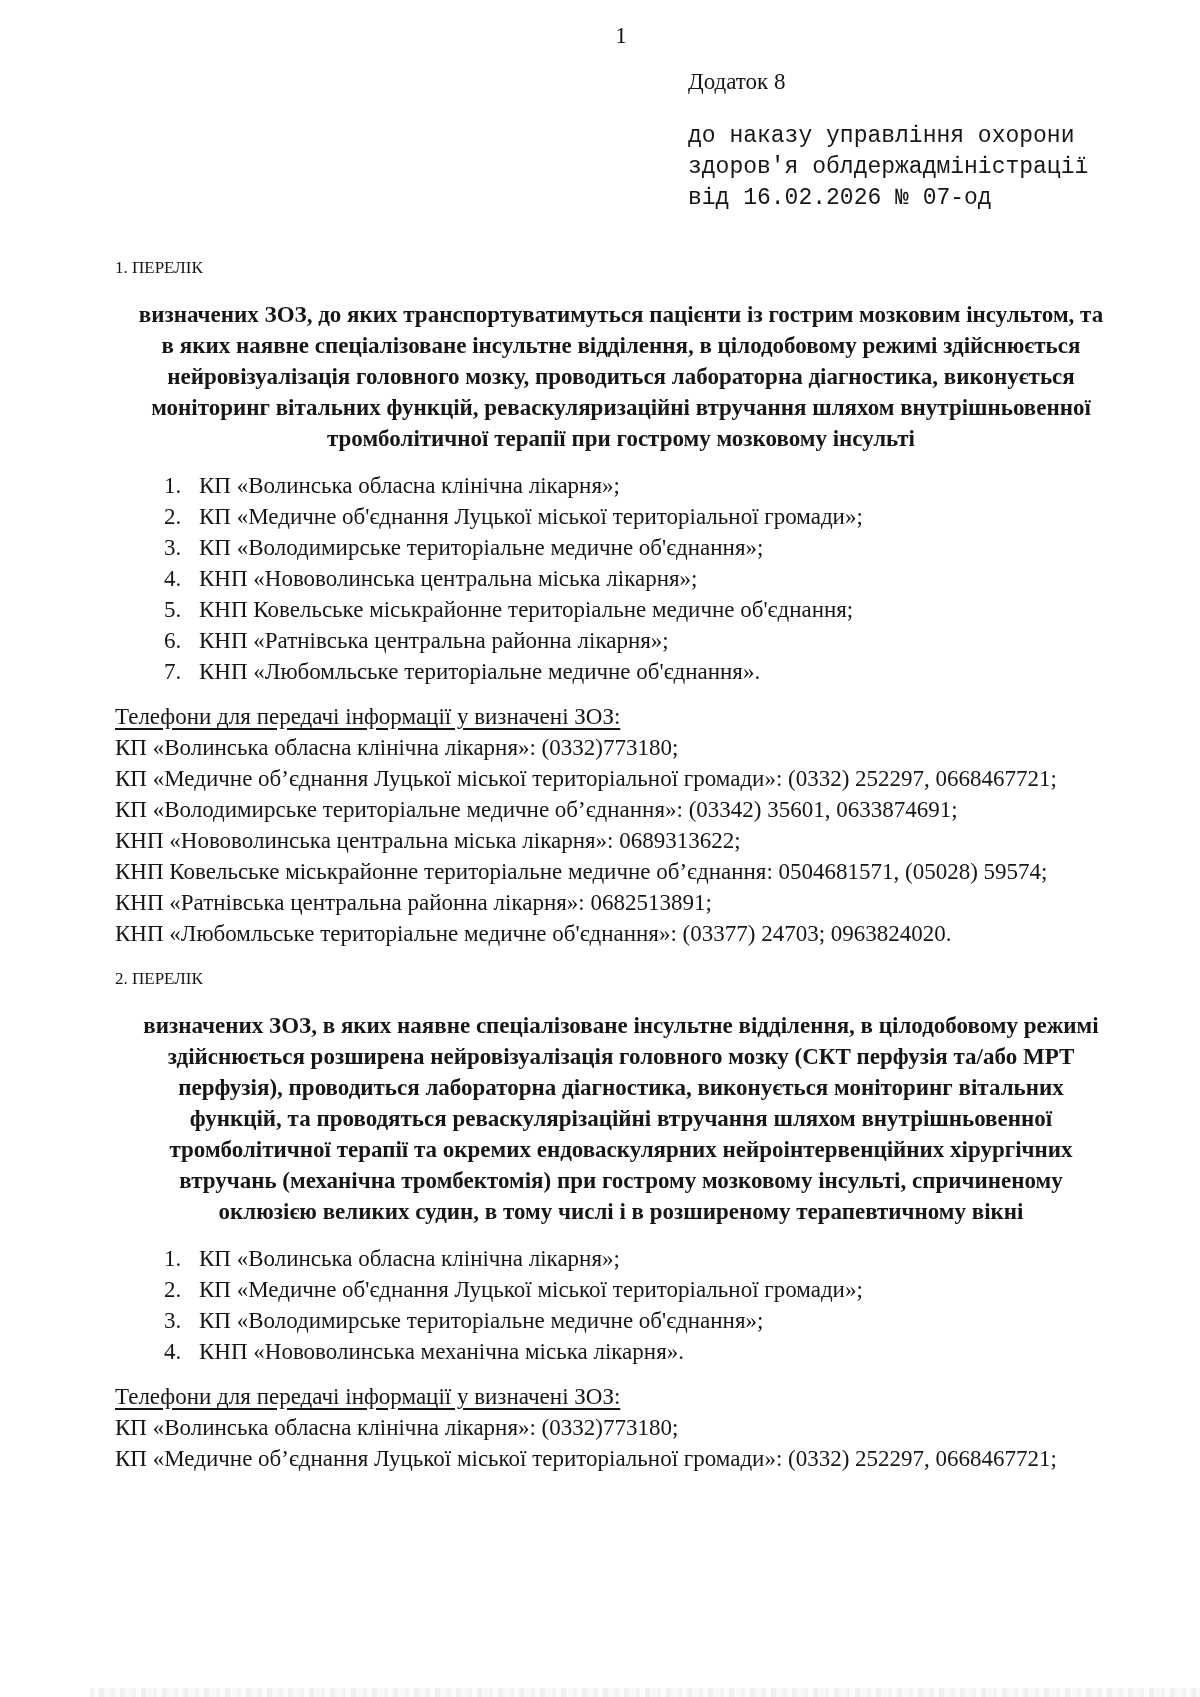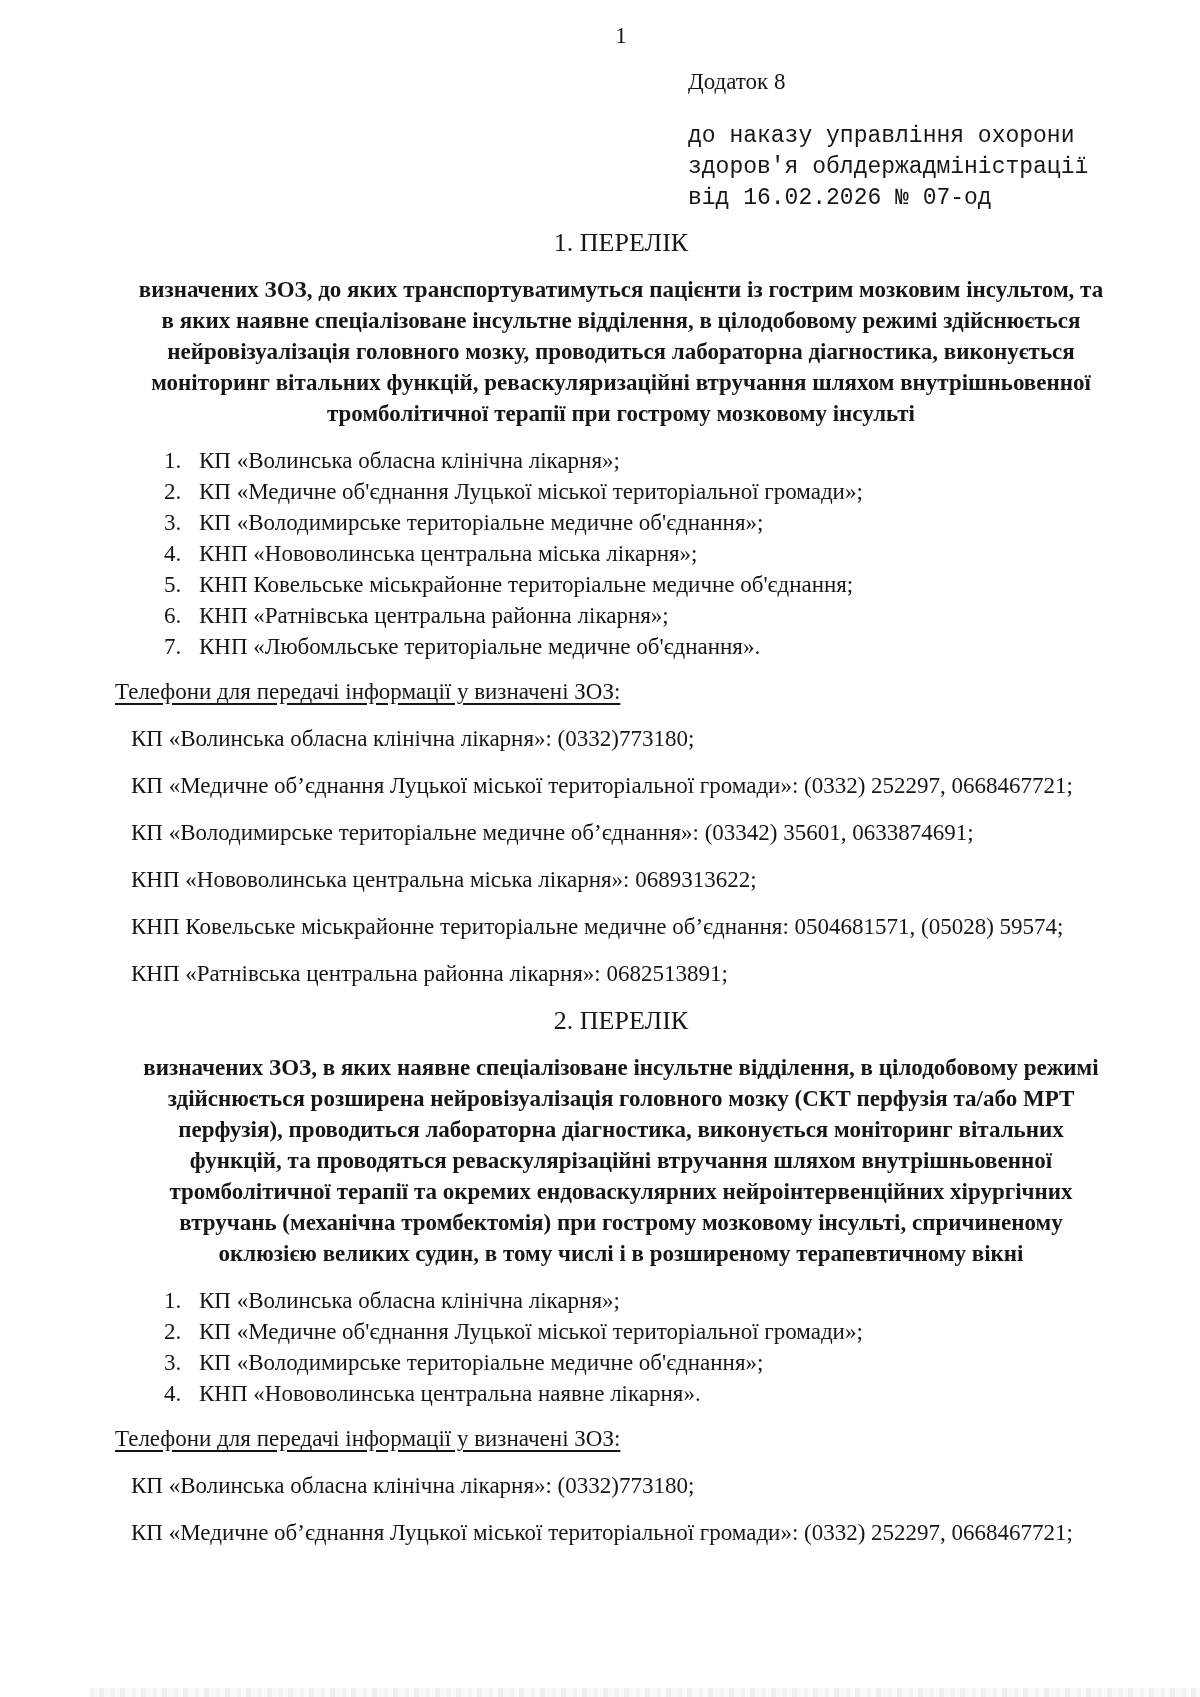--- a/index.html
+++ b/index.html
@@ -23,24 +23,24 @@
     text-align: center;
     margin: 0;
   }
   .appendix {
     margin-top: 15px;
     margin-left: 573px; 
   }
   .appendix-title { margin: 0 0 24px 0; }
   .appendix-line { margin: 0; font-family: Liberation Mono, monospace; }
   .section-heading {
-    text-align: center;
-    margin: 13px 0 0 0;
+    text-align: left;
+    margin: 38px 0 0 0;
     font-weight: normal;
-    font-size: 26px;
+    font-size: 17px;
   }
   .section-heading.second { margin-top: 14px; }
   .intro {
     text-align: center;
     margin: 16px;
     font-weight: bold;
   }
   ol.facilities {
     margin: 10px 0 0 0;
     padding: 0 0 0 72px;
@@ -49,21 +49,21 @@
   ol.facilities li {
     padding-left: 12px;
     text-align: left;
   }
   .tel-heading {
     margin: 14px 0 0 0;
     text-decoration: underline;
     text-underline-offset: 4px;
   }
   .phone {
-    margin: 16px;
+    margin: 0;
     text-align: justify;
     text-align-last: left;
   }
   
   .scan-noise {
     position: absolute;
     left: 90px;
     right: 0;
     bottom: 0;
     height: 9px;
@@ -99,29 +99,30 @@
     <li>КНП «Любомльське  територіальне  медичне об'єднання».</li>
   </ol>
 
   <p class="tel-heading">Телефони для передачі інформації у визначені ЗОЗ:</p>
   <p class="phone">КП «Волинська обласна клінічна лікарня»: (0332)773180;</p>
   <p class="phone">КП «Медичне об’єднання Луцької міської територіальної громади»: (0332) 252297, 0668467721;</p>
   <p class="phone">КП «Володимирське територіальне медичне об’єднання»: (03342) 35601, 0633874691;</p>
   <p class="phone">КНП «Нововолинська центральна міська лікарня»: 0689313622;</p>
   <p class="phone">КНП Ковельське міськрайонне територіальне медичне об’єднання: 0504681571, (05028) 59574;</p>
   <p class="phone">КНП «Ратнівська центральна районна лікарня»: 0682513891;</p>
+  <p class="phone">КНП «Любомльське  територіальне  медичне об'єднання»: (03377) 24703; 0963824020.</p>
 
   <h2 class="section-heading second">2. ПЕРЕЛІК</h2>
   <p class="intro">визначених ЗОЗ, в яких наявне спеціалізоване інсультне відділення, в цілодобовому режимі здійснюється розширена нейровізуалізація головного мозку (СКТ перфузія та/або МРТ перфузія), проводиться лабораторна діагностика, виконується моніторинг вітальних функцій, та проводяться реваскулярізаційні втручання шляхом внутрішньовенної тромболітичної терапії та окремих ендоваскулярних нейроінтервенційних хірургічних втручань (механічна тромбектомія) при гострому мозковому інсульті, спричиненому оклюзією великих судин, в тому числі і в розширеному терапевтичному вікні</p>
 
   <ol class="facilities">
     <li>КП «Волинська обласна клінічна лікарня»;</li>
     <li>КП «Медичне об'єднання Луцької міської територіальної громади»;</li>
     <li>КП «Володимирське територіальне медичне об'єднання»;</li>
-    <li>КНП «Нововолинська центральна наявне лікарня».</li>
+    <li>КНП «Нововолинська механічна міська лікарня».</li>
   </ol>
 
   <p class="tel-heading">Телефони для передачі інформації у визначені ЗОЗ:</p>
   <p class="phone">КП «Волинська обласна клінічна лікарня»: (0332)773180;</p>
   <p class="phone">КП «Медичне об’єднання Луцької міської територіальної громади»: (0332) 252297, 0668467721;</p>
 
 </div>
 
 <div class="scan-noise"></div>
 

